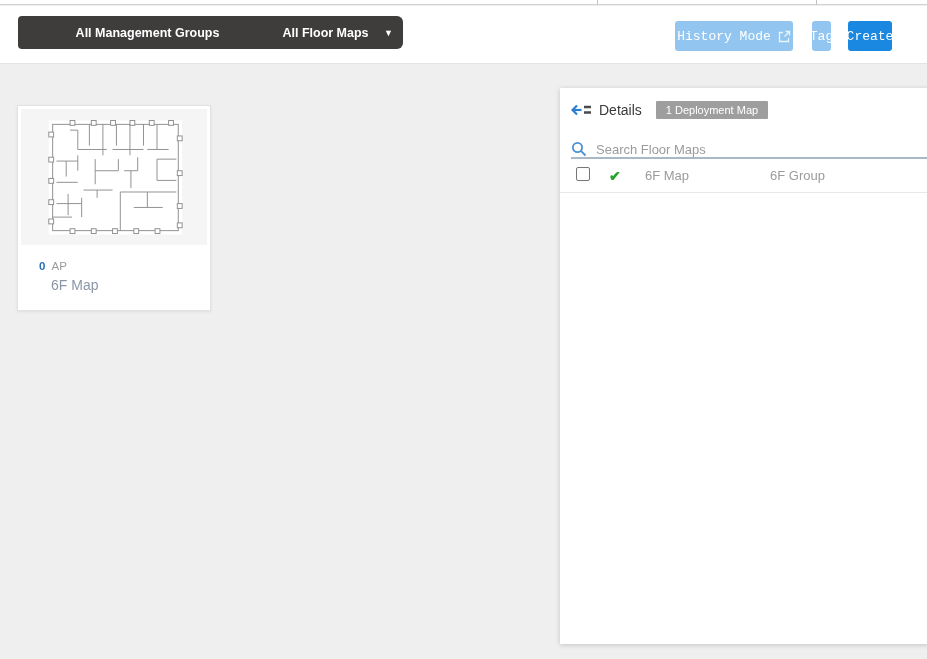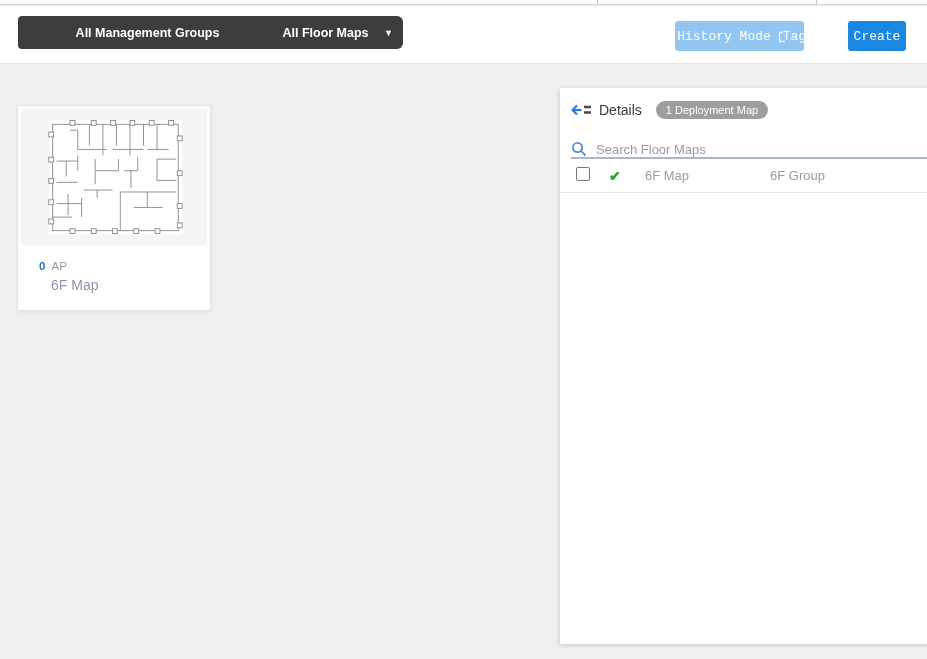--- a/index.html
+++ b/index.html
@@ -25,42 +25,42 @@
     display: flex; align-items: center; justify-content: center; cursor: pointer; }
   .dd-groups { left: 18px;  width: 259px; }
   .dd-maps   { left: 248px; width: 155px; border-radius: 6px; }
   .dd-arrow { position: absolute; right: 10px; top: 50%; transform: translateY(-50%);
     font-size: 9px; line-height: 1; }
   .btn { position: absolute; top: 15px; height: 30px; border: none; border-radius: 3px;
     color: #fff; font-size: 13px; font-family: Liberation Mono, monospace;
     display: flex; align-items: center; justify-content: center; gap: 7px; cursor: pointer; }
   .btn-light { background: #92c6f0; }
   .btn-history { left: 675px; width: 118px; }
-  .btn-tag     { left: 785px; width: 19px; }
-  .btn-create  { left: 848px; width: 58px; background: #1a87e0; }
+  .btn-tag     { left: 812px; width: 19px; }
+  .btn-create  { left: 848px; width: 44px; background: #1a87e0; }
 
   
   .card { position: absolute; left: 17px; top: 105px; width: 194px; height: 206px;
     background: #fff; border: 1px solid #e2e2e2; box-shadow: 0 1px 3px rgba(0,0,0,.07);
     cursor: pointer; }
   .thumb { margin: 3px; height: 136px; background: #f5f5f5;
     display: flex; align-items: center; justify-content: center; }
   .ap-line { margin: 15px 0 0 21px; font-size: 11.5px; }
   .ap-count { color: #2a6fb8; font-weight: bold; }
   .ap-label { color: #9b9b9b; margin-left: 3px; }
   .card-name { margin: 5px 0 0 33px; font-size: 14px; color: #8b96a6; }
 
   
   .panel { position: absolute; left: 560px; top: 88px; width: 398px; height: 556px;
     background: #fff; box-shadow: 0 1px 5px rgba(0,0,0,.18); }
   .panel-header { height: 44px; display: flex; align-items: center; padding-left: 11px; }
   .back-btn { display: flex; align-items: center; gap: 7px; cursor: pointer; }
   .details-title { font-size: 14px; color: #3a3a3a; }
   .badge { margin-left: 14px; background: #9e9e9e; color: #fff; font-size: 11px;
-    padding: 3px 10px; border-radius: 9px; cursor: pointer; }
+    padding: 3px 10px; border-radius: 1px; cursor: pointer; }
 
   .search-row { height: 27px; margin: 0 8px 0 11px; border-bottom: 2px solid #a9b8c6;
     display: flex; align-items: flex-end; gap: 9px; }
   .search-input { border: none; outline: none; flex: 1; font-size: 13px; color: #555;
     font-family: "Liberation Sans", sans-serif; background: transparent; }
   .search-input::placeholder { color: #9b9b9b; }
 
   .grid-cols { display: grid; grid-template-columns: 40px 45px 125px 1fr; align-items: center; }
   .table-head { position: relative; margin-top: 13px; height: 33px;
     border-top: 1px solid #d9d9d9; border-bottom: 1px solid #d9d9d9;

